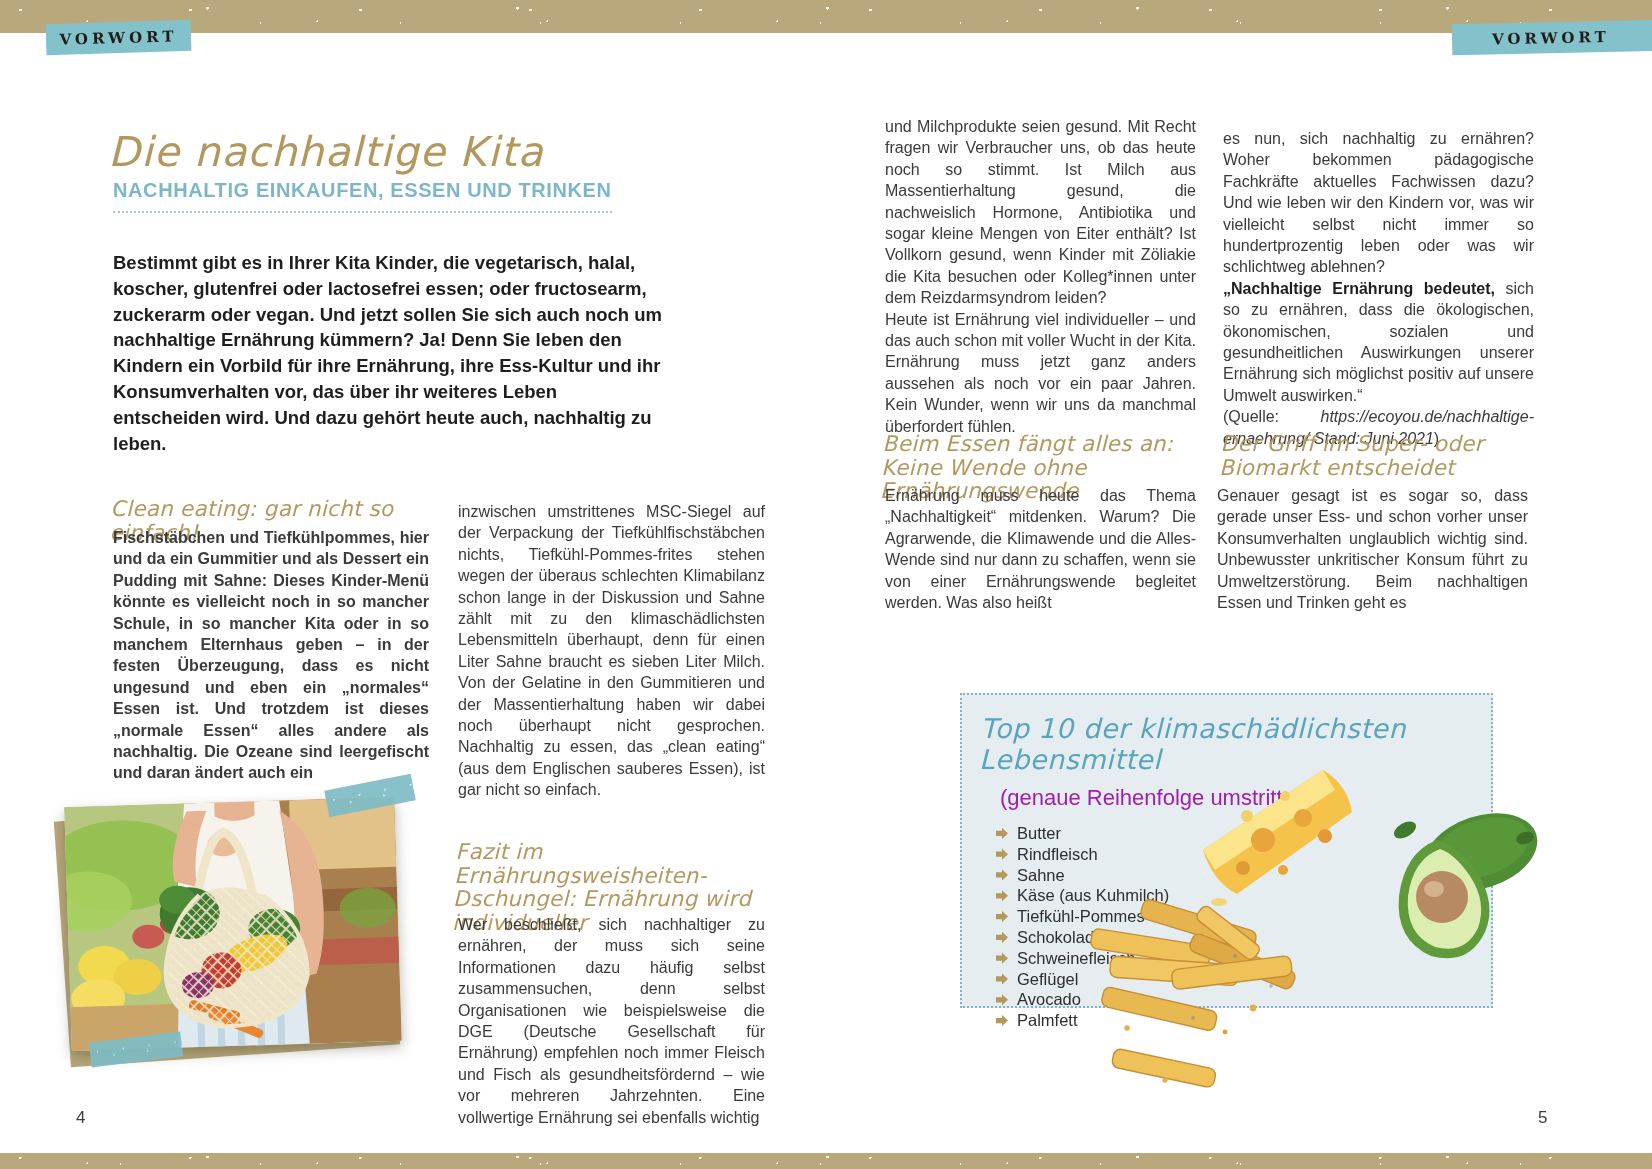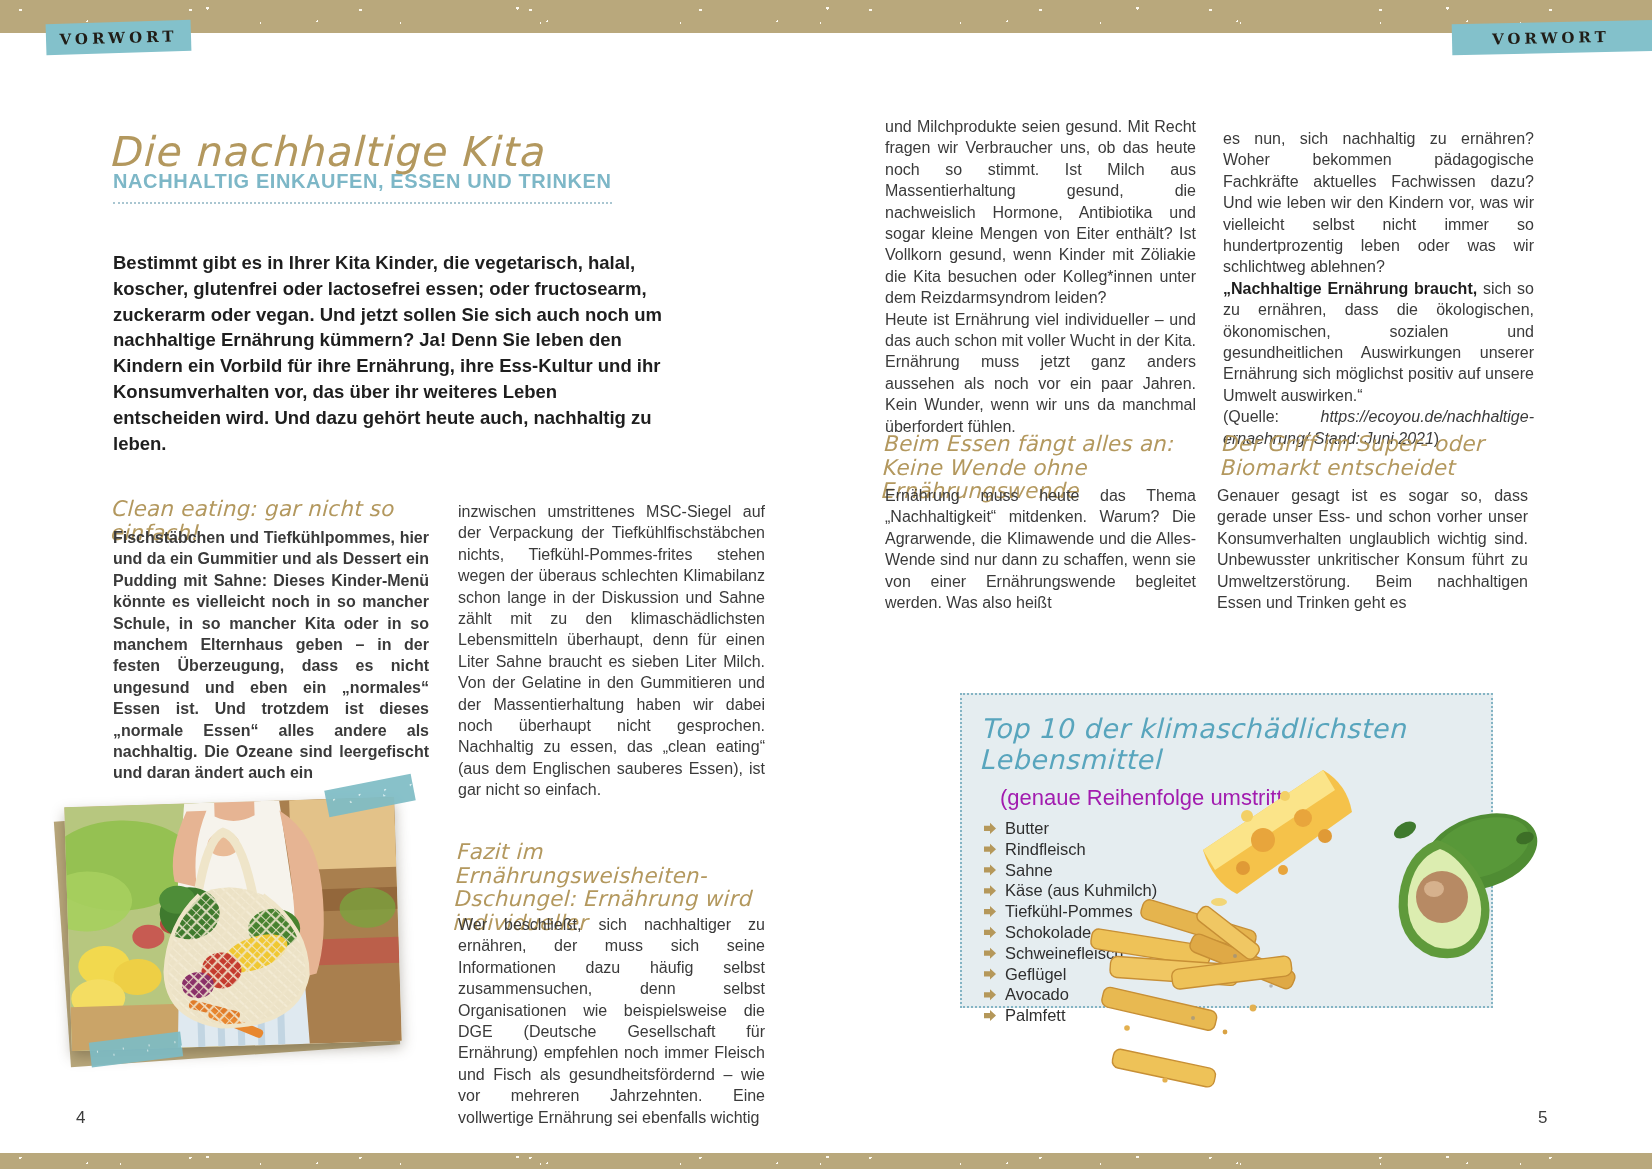--- a/index.html
+++ b/index.html
@@ -27,21 +27,21 @@
   }
   .badge-left{left:46px;width:145px;transform:rotate(-1.7deg);}
   .badge-right{left:1452px;width:215px;transform:rotate(-1.2deg);justify-content:flex-start;padding-left:40px;box-sizing:border-box;}
   
   .hand{
     font-family:"DejaVu Sans",sans-serif;font-style:italic;font-weight:normal;
     color:#b3985e;margin:0;transform:skewX(-3deg);transform-origin:left top;
   }
   .page-title{position:absolute;left:113px;top:128px;font-size:41px;letter-spacing:1px;}
   .subtitle{
-    position:absolute;left:113px;top:170px;font-size:20px;font-weight:bold;
+    position:absolute;left:113px;top:179px;font-size:20px;font-weight:bold;
     color:#7db7c7;letter-spacing:.6px;padding-bottom:9px;
     border-bottom:2px dotted #a9c6d1;
   }
   .intro{
     position:absolute;left:113px;top:250px;width:552px;margin:0;
     font-size:18.5px;line-height:25.8px;font-weight:bold;color:#1e1e1e;
   }
   .h-col{position:absolute;font-size:21.5px;line-height:23.5px;letter-spacing:.2px;}
   .body-col{position:absolute;font-size:16px;line-height:21.4px;text-align:justify;color:#3a3a3a;hyphens:auto;}
   .body-col p{margin:0;}
@@ -68,21 +68,21 @@
   .tape-top{right:-14px;top:-16px;width:88px;height:27px;transform:rotate(-11deg);}
   .tape-bottom{left:24px;bottom:-12px;width:92px;height:25px;transform:rotate(-7deg);}
   
   .top10-box{
     position:absolute;left:960px;top:693px;width:533px;height:315px;
     background:#e5edf0;border:2px dotted #84b4c4;box-sizing:border-box;
     padding:14px 20px 0 22px;
   }
   .top10-heading{font-size:27px;color:#58a5bd;margin:4px 0 10px;letter-spacing:.5px;}
   .top10-sub{font-size:22px;color:#a21caf;margin:0 16px 7px;}
-  .top10-list{list-style:none;margin:0;padding:0;}
+  .top10-list{list-style:none;margin:12px;padding:0;}
   .top10-list li{display:flex;align-items:center;gap:9px;font-size:16.5px;line-height:20.8px;color:#2e2e2e;}
   .arrow-bullet{
     flex:0 0 auto;width:12px;height:12px;background:#b5985a;
     clip-path:polygon(0 28%,50% 28%,50% 4%,100% 50%,50% 96%,50% 72%,0 72%);
   }
   .illu{position:absolute;}
 </style>
 </head>
 <body>
 
@@ -168,21 +168,21 @@
 </div>
 
 <div class="pagenum pagenum-left">4</div>
 
 <div class="body-col" style="left:885px;top:116px;width:311px;">
   <p>und Milchprodukte seien gesund. Mit Recht fragen wir Verbraucher uns, ob das heute noch so stimmt. Ist Milch aus Massentierhaltung gesund, die nachweislich Hormone, Antibiotika und sogar kleine Mengen von Eiter enthält? Ist Vollkorn gesund, wenn Kinder mit Zöliakie die Kita besuchen oder Kolleg*innen unter dem Reizdarmsyndrom leiden?</p>
   <p>Heute ist Ernährung viel individueller – und das auch schon mit voller Wucht in der Kita. Ernährung muss jetzt ganz anders aussehen als noch vor ein paar Jahren. Kein Wunder, wenn wir uns da manchmal überfordert fühlen.</p>
 </div>
 <div class="body-col" style="left:1223px;top:128px;width:311px;">
   <p>es nun, sich nachhaltig zu ernähren? Woher bekommen pädagogische Fachkräfte aktuelles Fachwissen dazu? Und wie leben wir den Kindern vor, was wir vielleicht selbst nicht immer so hundertprozentig leben oder was wir schlichtweg ablehnen?</p>
-  <p><strong>„Nachhaltige Ernährung braucht,</strong><span> sich so zu ernähren, dass die ökologischen, ökonomischen, sozialen und gesundheitlichen Auswirkungen unserer Ernährung sich möglichst positiv auf unsere Umwelt auswirken.“</span></p>
+  <p><strong>„Nachhaltige Ernährung bedeutet,</strong><span> sich so zu ernähren, dass die ökologischen, ökonomischen, sozialen und gesundheitlichen Auswirkungen unserer Ernährung sich möglichst positiv auf unsere Umwelt auswirken.“</span></p>
   <p><span>(Quelle: </span><em>https://ecoyou.de/nachhaltige-ernaehrung/ Stand: Juni 2021</em><span>)</span></p>
 </div>
 
 <h2 class="hand h-col" style="left:885px;top:432px;width:320px;">Beim Essen fängt alles an: Keine Wende ohne Ernährungswende</h2>
 <div class="body-col" style="left:885px;top:485px;width:311px;">
   <p>Ernährung muss heute das Thema „Nachhaltigkeit“ mitdenken. Warum? Die Agrarwende, die Klimawende und die Alles-Wende sind nur dann zu schaffen, wenn sie von einer Ernährungswende begleitet werden. Was also heißt</p>
 </div>
 
 <h2 class="hand h-col" style="left:1223px;top:432px;width:320px;">Der Griff im Super- oder Biomarkt entscheidet</h2>
 <div class="body-col" style="left:1217px;top:485px;width:311px;">

